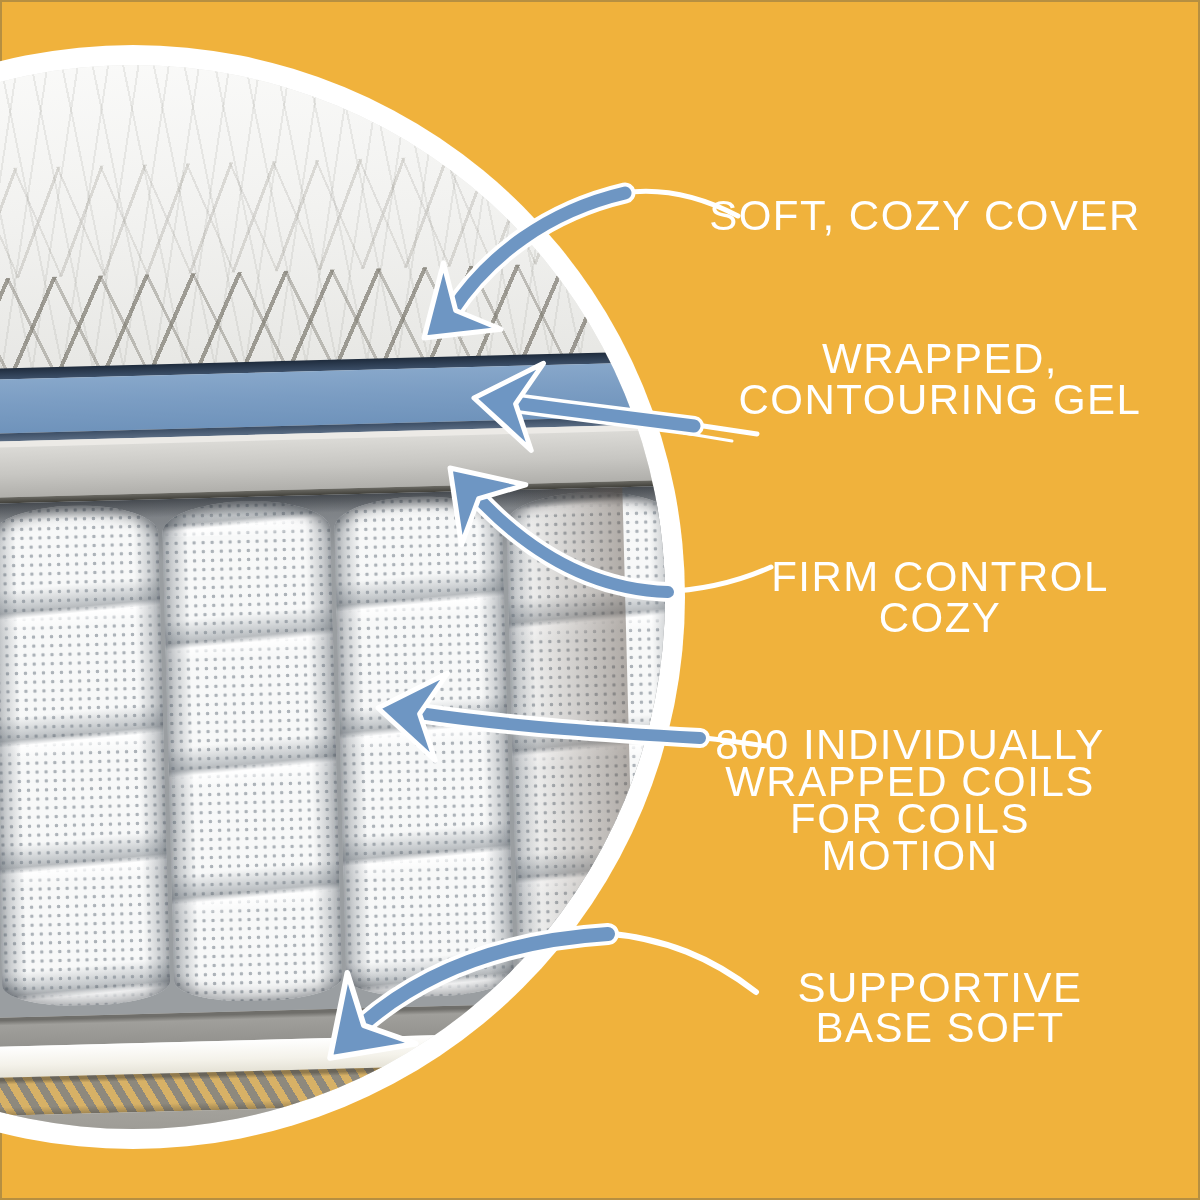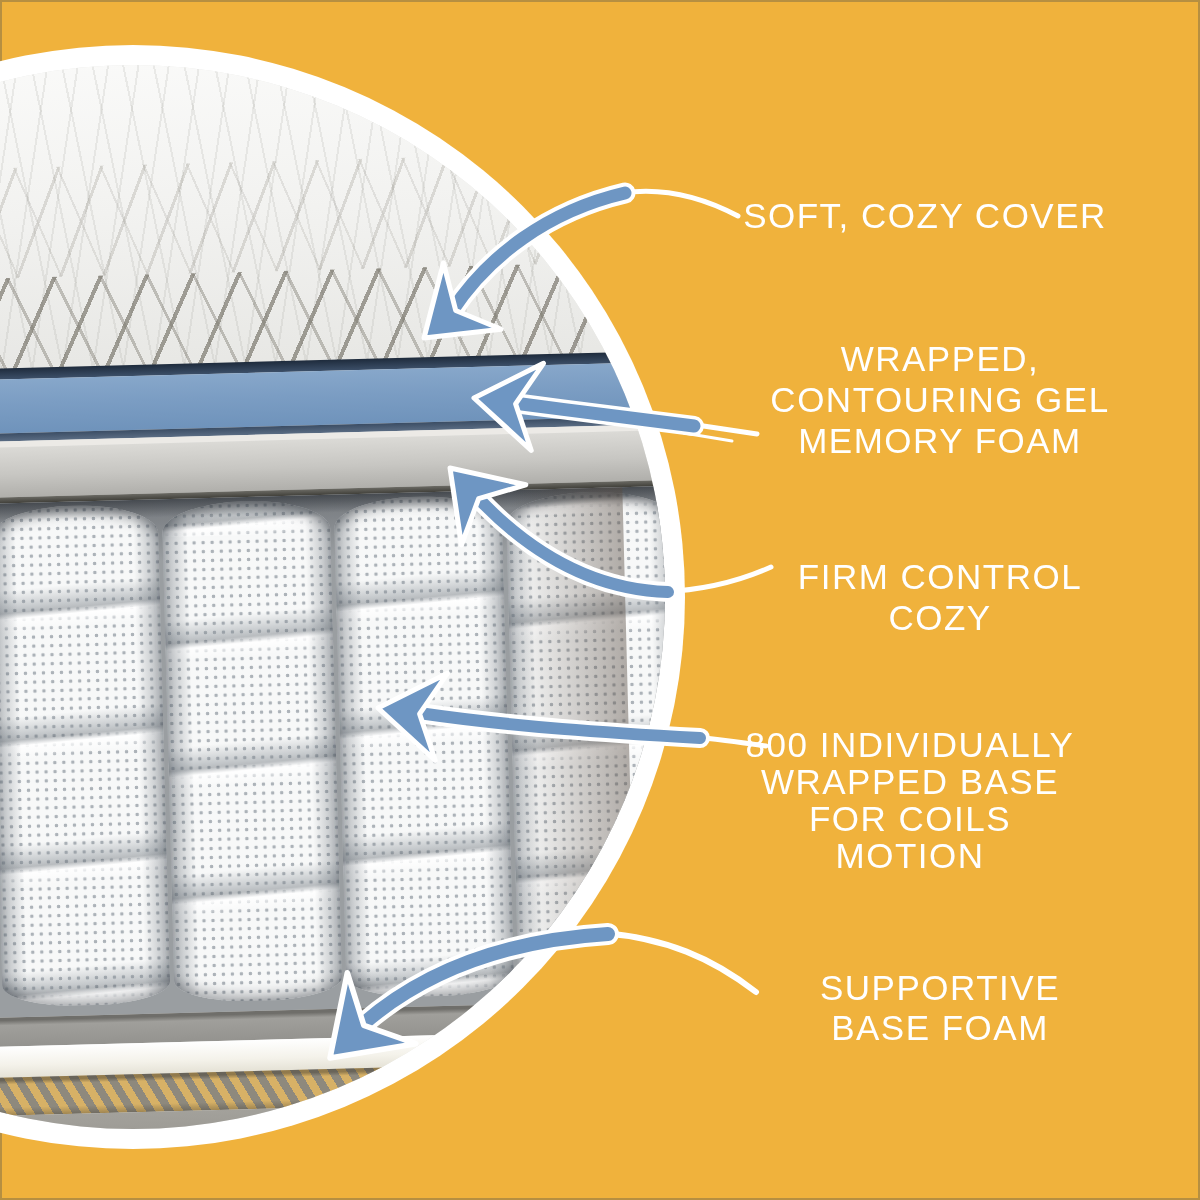--- a/index.html
+++ b/index.html
@@ -60,21 +60,21 @@
     background:
       linear-gradient(180deg, rgba(60,55,45,.45) 0 3px, rgba(0,0,0,0) 7px, rgba(0,0,0,0) 30px, rgba(60,55,45,.35) 100%),
       repeating-linear-gradient(60deg,#d7b166 0 8px,#8e897d 8px 16px);}
   .bottom-gray{top:1097px;height:67px;background:linear-gradient(180deg,#a3a19b,#8f8d87);}
 
   
   .arrows{position:absolute;left:0;top:0;width:1200px;height:1200px;pointer-events:none;}
 
   
   .callout{position:absolute;width:470px;text-align:center;color:#ffffff;
-           font-size:35px;letter-spacing:1.5px;font-weight:400;}
+           font-size:42px;letter-spacing:1.5px;font-weight:400;}
   .callout .line{display:block;}
   .c1{left:690px;top:196px;line-height:40px;}
   .c2{left:705px;top:338px;line-height:41px;}
   .c3{left:705px;top:556px;line-height:41px;}
   .c4{left:675px;top:726px;line-height:37px;}
   .c5{left:705px;top:968px;line-height:40px;}
 </style>
 </head>
 <body>
 
@@ -146,30 +146,29 @@
       <polygon points="0,0 64,-44 42,0 64,44" transform="translate(330,1058) rotate(-44) scale(1.12)" fill="#6e96c3" stroke="#ffffff" stroke-width="5" stroke-linejoin="round"></polygon>
     </g>
   </svg>
 
   <div class="callout c1">
     <span class="line">SOFT, COZY COVER</span>
   </div>
   <div class="callout c2">
     <span class="line">WRAPPED,</span>
     <span class="line">CONTOURING GEL</span>
-    <span class="line">MEMORY FOAM</span>
   </div>
   <div class="callout c3">
     <span class="line">FIRM CONTROL</span>
     <span class="line">COZY</span>
   </div>
   <div class="callout c4">
     <span class="line">800 INDIVIDUALLY</span>
-    <span class="line">WRAPPED BASE</span>
+    <span class="line">WRAPPED COILS</span>
     <span class="line">FOR COILS</span>
     <span class="line">MOTION</span>
   </div>
   <div class="callout c5">
     <span class="line">SUPPORTIVE</span>
-    <span class="line">BASE FOAM</span>
+    <span class="line">BASE SOFT</span>
   </div>
 
 </div>
 
 </body></html>

